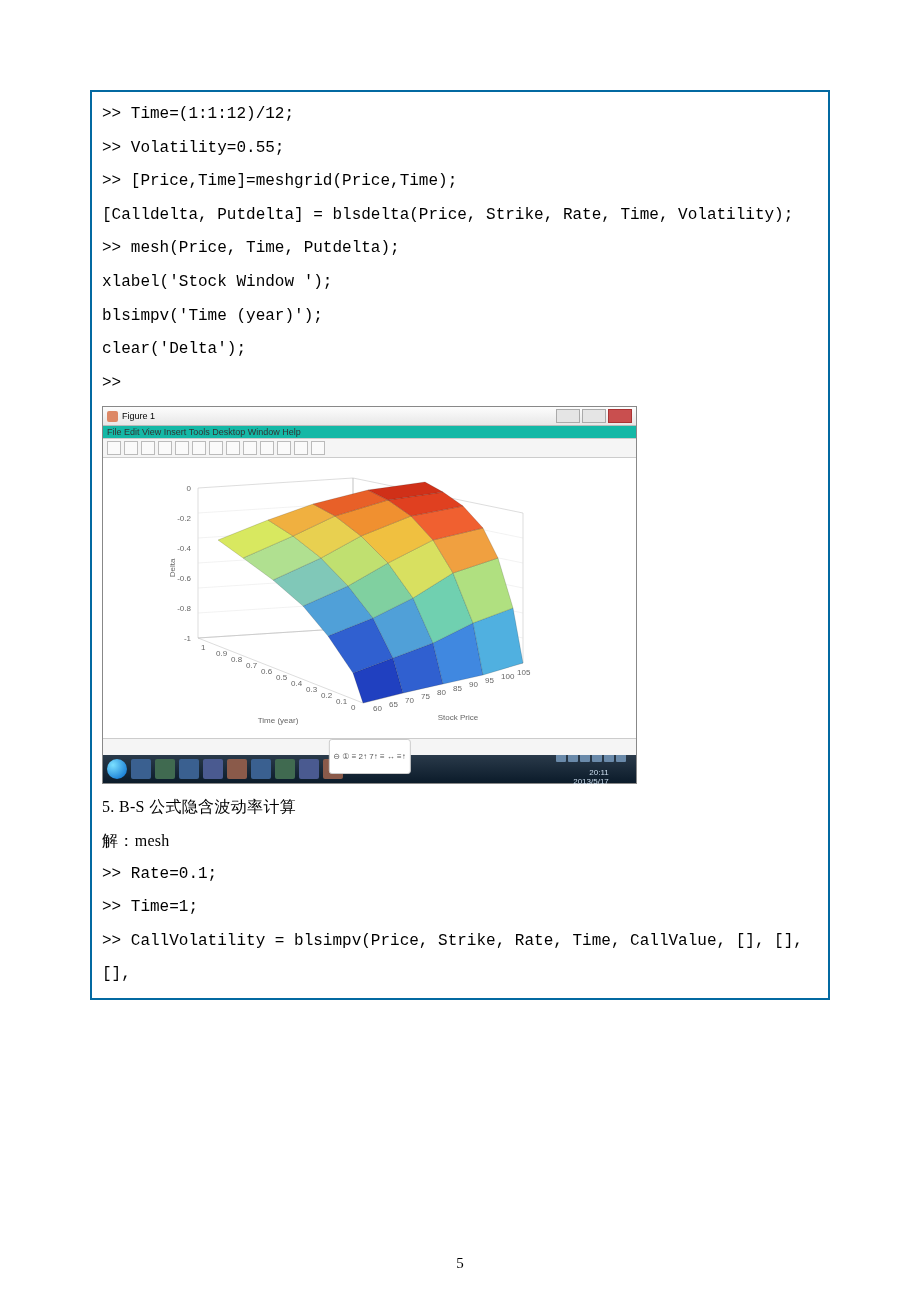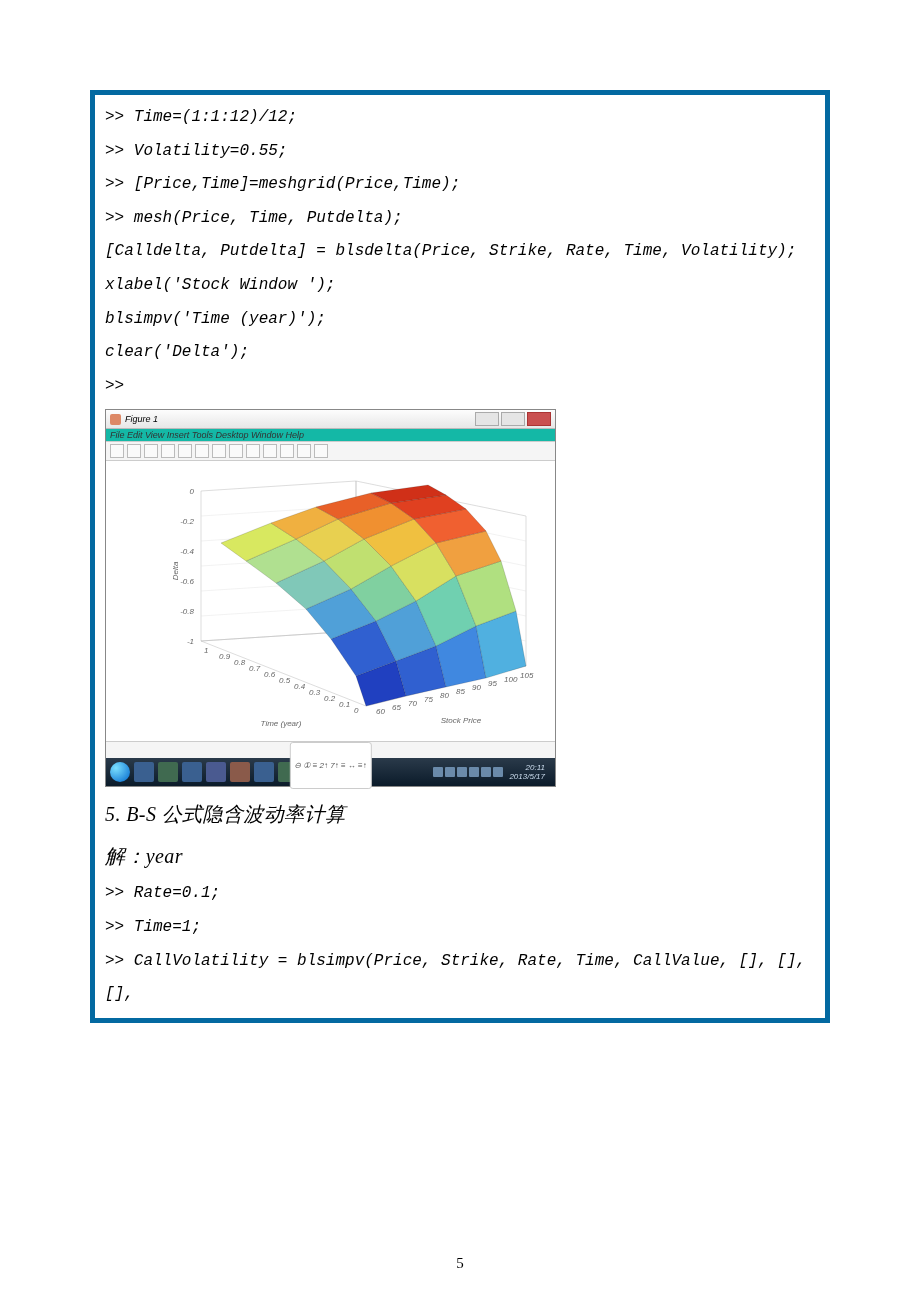--- a/index.html
+++ b/index.html
@@ -11,42 +11,41 @@
     color: #000;
   }
   .page {
     width: 920px;
     min-height: 1302px;
     box-sizing: border-box;
     padding: 90px 90px 40px 90px;
     position: relative;
   }
   .box {
-    border: 5px solid #0369a1;
+    border: 2px solid #0369a1;
     padding: 6px 10px 6px 10px;
     box-sizing: border-box;
-    font-style: italic;
   }
   .code-line {
     font-family: "SimSun", "宋体", "Courier New", monospace;
     font-size: 16px;
     line-height: 2.1;
     white-space: pre-wrap;
   }
   .cn-line {
     font-family: "SimSun", "宋体", serif;
-    font-size: 20px;
+    font-size: 16px;
     line-height: 2.1;
     letter-spacing: 0.02em;
   }
   .figure-wrap {
     margin: 6px 0 6px 0;
   }
   .matlab-fig {
-    width: 451px;
+    width: 535px;
     border: 1px solid #888;
     box-sizing: border-box;
     background: #f0f0f0;
     font-family: Tahoma, Arial, sans-serif;
     font-size: 9px;
   }
   .matlab-titlebar {
     height: 18px;
     background: linear-gradient(#fdfdfd,#e7e7e7);
     border-bottom: 1px solid #bbb;
@@ -108,50 +107,50 @@
   .task-icon.b2 { background:#3a6090; }
   .task-icon.b3 { background:#406a50; }
   .task-icon.b4 { background:#4a5a90; }
   .task-icon.b5 { background:#8a5a4a; }
   .task-right {
     margin-left: auto;
     color: #cde;
     font-size: 8px;
     text-align: right;
     padding-right: 6px;
-    display:flex; align-items:center; gap:6px;
+    display:flex; align-items:center; gap:6px;flex-direction:column;
   }
   .tray-icons { display:flex; gap:2px; }
   .tray-ic { width:10px; height:10px; background:#6a8aaa; border-radius:1px; }
   .s360 {
     position:absolute; top:0; left:50%; transform:translateX(-50%);
     background:#fff; border:1px solid #ccc; border-radius:3px;
-    padding:18px 4px; font-size:8px; color:#555;
+    padding:12px 4px; font-size:8px; color:#555;
   }
   .statusbar-wrap { position:relative; background:#f5f5f5; height:16px; border-top:1px solid #ccc; }
   .page-number {
     position: absolute;
     bottom: 30px;
     left: 0; right: 0;
     text-align: center;
     font-size: 15px;
     font-family: "Times New Roman", serif;
   }
 </style>
 </head>
 <body>
 
 <div class="page">
   <div class="box">
 
     <div class="code-line">&gt;&gt; Time=(1:1:12)/12;</div>
     <div class="code-line">&gt;&gt; Volatility=0.55;</div>
     <div class="code-line">&gt;&gt; [Price,Time]=meshgrid(Price,Time);</div>
+    <div class="code-line">[Calldelta, Putdelta] = blsdelta(Price, Strike, Rate, Time, Volatility);</div>
     <div class="code-line">&gt;&gt; mesh(Price, Time, Putdelta);</div>
-    <div class="code-line">[Calldelta, Putdelta] = blsdelta(Price, Strike, Rate, Time, Volatility);</div>
     <div class="code-line">xlabel('Stock Window ');</div>
     <div class="code-line">blsimpv('Time (year)');</div>
     <div class="code-line">clear('Delta');</div>
     <div class="code-line">&gt;&gt;</div>
 
     <div class="figure-wrap">
       <div class="matlab-fig">
         <div class="matlab-titlebar">
           <div class="left">
             <div class="mat-icon"></div>
@@ -289,21 +288,21 @@
               <div class="tray-ic"></div>
             </div>
             <span style="white-space:pre-line">20:11
 2013/5/17</span>
           </div>
         </div>
       </div>
     </div>
 
     <div class="cn-line">5. B-S 公式隐含波动率计算</div>
-    <div class="cn-line">解：year</div>
+    <div class="cn-line">解：mesh</div>
     <div class="code-line">&gt;&gt; Rate=0.1;</div>
     <div class="code-line">&gt;&gt; Time=1;</div>
     <div class="code-line">&gt;&gt; CallVolatility = blsimpv(Price, Strike, Rate, Time, CallValue, [], [], [],</div>
 
   </div>
 
   <div class="page-number">5</div>
 </div>
 
 </body></html>

